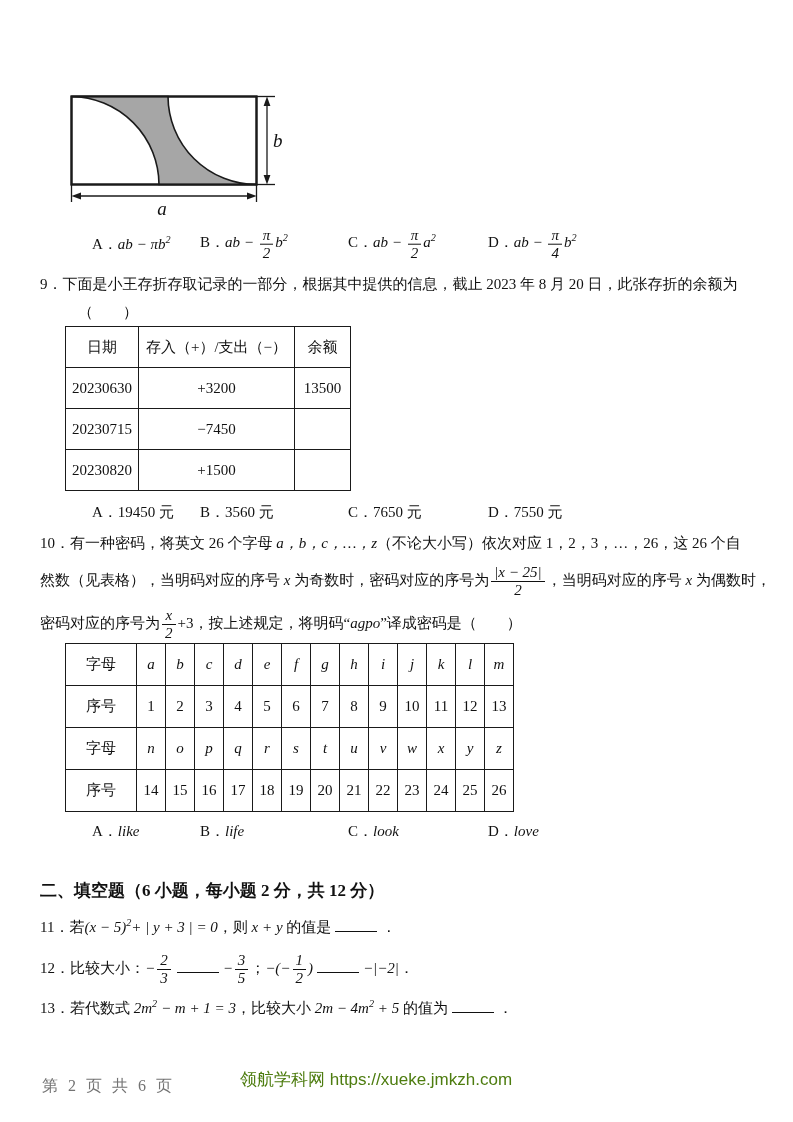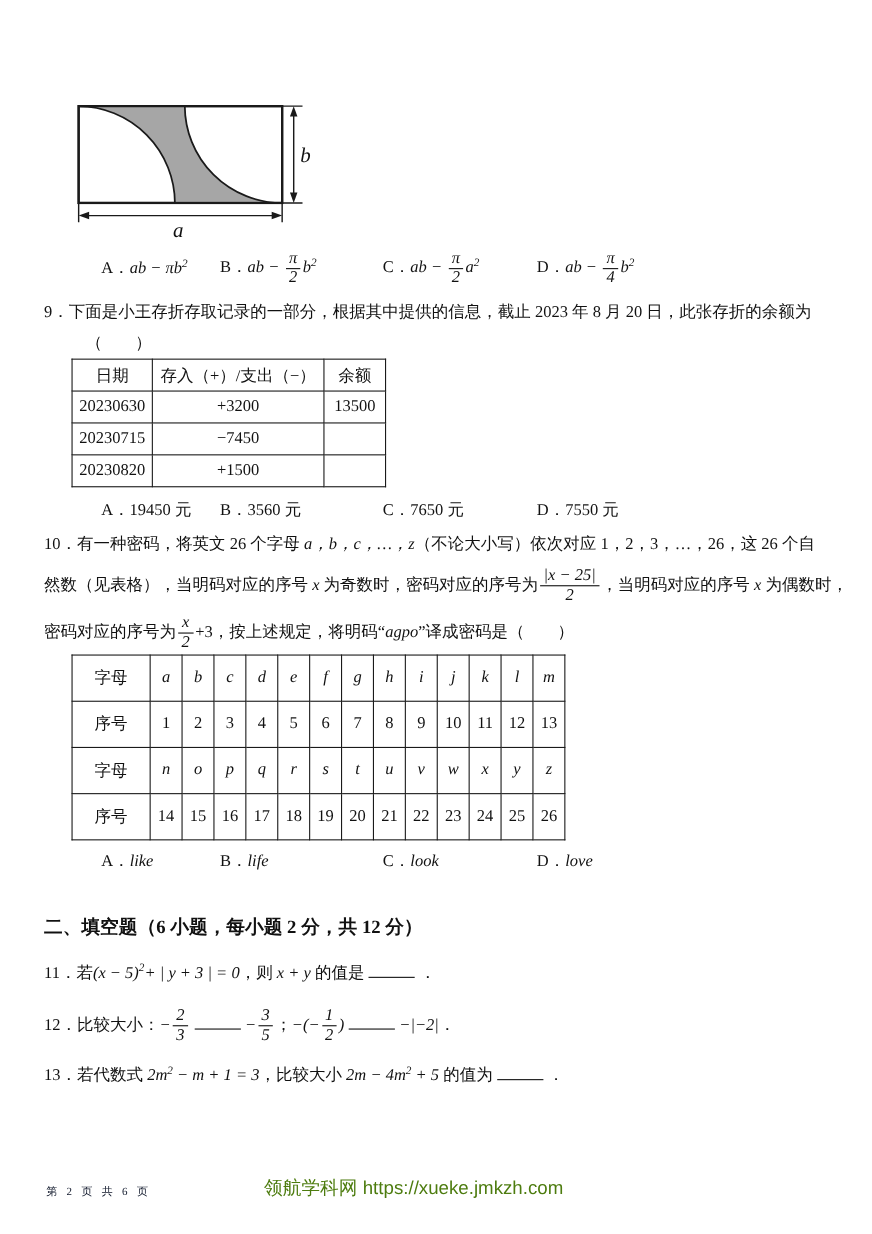--- a/index.html
+++ b/index.html
@@ -15,47 +15,47 @@
   .opt:nth-child(1){left:52px;}
   .opt:nth-child(2){left:160px;}
   .opt:nth-child(3){left:308px;}
   .opt:nth-child(4){left:448px;}
   .r-q8{height:46px;margin-top:4px;}
   .r-q9{height:28px;margin-top:7px;}
   .r-q10{height:26px;margin-top:6px;}
   
   .line{white-space:nowrap;}
   .l-std{line-height:28px;}
-  .l-30{line-height:30px;}
+  .l-30{line-height:18px;}
   .l-tall{line-height:46px;}
   .l-40{line-height:40px;}
   .mt3{margin-top:3px;}.mt4{margin-top:4px;}.mt9{margin-top:9px;}
   .expr,.mvar{font-style:italic;font-family:"Liberation Serif","DejaVu Serif",serif;}
   sup{font-size:0.68em;}
   .frac{display:inline-block;vertical-align:middle;text-align:center;line-height:1.12;margin:0 2px;font-style:italic;}
   .frac .num{display:block;padding:0 3px;border-bottom:1.2px solid #111;}
   .frac .den{display:block;padding:0 3px;}
   .blank{display:inline-block;width:42px;height:2px;border-bottom:1.2px solid #111;margin:0 4px;}
   
   table{border-collapse:collapse;margin-left:25px;table-layout:fixed;}
   td{border:1.4px solid #1a1a1a;text-align:center;padding:0;font-size:15px;overflow:hidden;}
   .t9{margin-top:0;}
   .t9 td:nth-child(1){width:72px;}
   .t9 td:nth-child(2){width:155px;}
   .t9 td:nth-child(3){width:55px;}
-  .t9 tr{height:29px;}
+  .t9 tr{height:41px;}
   .t10 td:first-child{width:70px;}
   .t10 td{width:28px;}
   .t10 tr{height:42px;}
   .t10 tr:nth-child(1) td:not(:first-child),
   .t10 tr:nth-child(3) td:not(:first-child){font-style:italic;}
   .sec-title{margin-top:33px;line-height:28px;font-weight:bold;font-size:17px;white-space:nowrap;}
   
   .footer{position:absolute;top:1068px;left:0;width:100%;height:30px;}
-  .pageno{position:absolute;left:42px;top:8px;font-size:10px;color:#0f172a;letter-spacing:3px;}
+  .pageno{position:absolute;left:42px;top:8px;font-size:16px;color:#737373;letter-spacing:3px;}
   .wm{position:absolute;left:240px;top:0;font-size:17px;color:#4d7c0f;
       font-family:"Liberation Sans","DejaVu Sans",sans-serif;}
 </style>
 </head>
 <body>
 
 <div class="page">
   <div class="content">
 
     <svg class="figure" width="214" height="122" viewBox="0 0 214 122">

